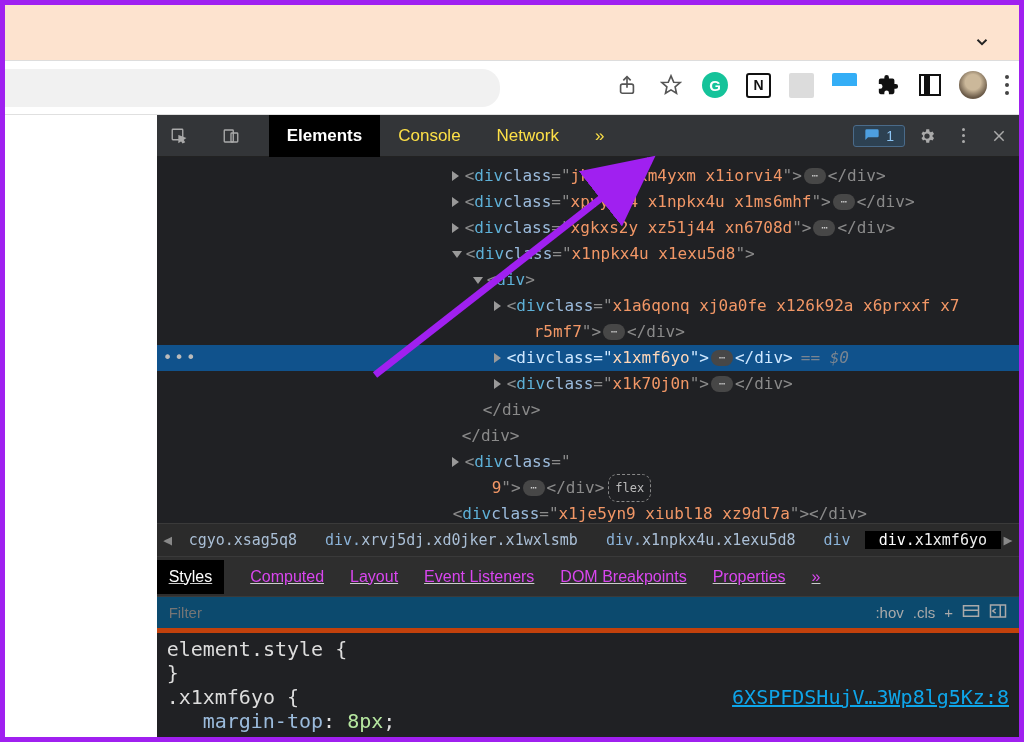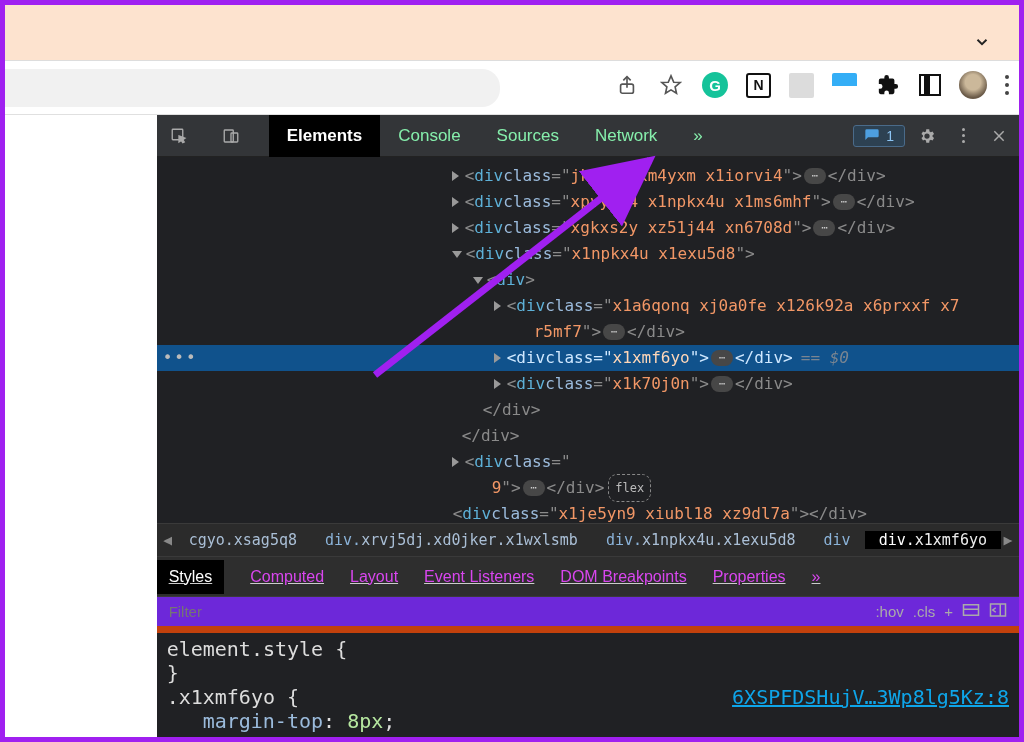--- a/index.html
+++ b/index.html
@@ -33,21 +33,21 @@
   
   .content { display:flex; height: calc(742px - 10px - 55px - 55px); }
   .page-pane { width:190px; background:#fff; }
   .devtools { flex:1; background:#242424; color:#ccc; display:flex; flex-direction:column; font-size:14px; }
 
   
   .dt-header { height:42px; background:#333538; display:flex; align-items:center; padding:0 6px; gap:20px; border-bottom:1px solid #222; }
   .dt-hbtn { width:32px; height:30px; display:flex; align-items:center; justify-content:center; color:#aaa; cursor:pointer; }
   .dt-hbtn svg { width:18px; height:18px; }
   .dt-tabs { display:flex; align-items:stretch; height:42px; margin-left:2px; }
-  .dt-tab { padding:0 18px; display:flex; align-items:center; color:#86efac; font-size:17px; cursor:pointer; }
+  .dt-tab { padding:0 18px; display:flex; align-items:center; color:#fde047; font-size:17px; cursor:pointer; }
   .dt-tab.active { background:#000; color:#fff; font-weight:600; }
   .dt-header-right { margin-left:auto; display:flex; align-items:center; gap:8px; }
   .issues-badge { display:flex; align-items:center; gap:6px; background:#2d4152; border:1px solid #4a6b8a; padding:2px 10px; border-radius:3px; color:#8cc4f3; cursor:pointer; }
   .gear-i, .more-i, .close-i { width:28px; height:28px; display:flex; align-items:center; justify-content:center; color:#aaa; cursor:pointer; }
   .more-i { flex-direction:column; gap:3px; }
   .more-i span { width:3px; height:3px; background:#aaa; border-radius:50%; }
 
   
   .dom { flex:1; overflow:hidden; font-family: Menlo, Consolas, monospace; font-size:16px; line-height:26px; padding-top:6px; white-space:nowrap; background:#202124; }
   .dom-line { padding-left:0; display:flex; align-items:center; height:26px; position:relative; }
@@ -70,21 +70,21 @@
   .crumb { padding:0 14px; cursor:pointer; white-space:nowrap; }
   .crumb .cls { color:#aabfd6; }
   .crumb.active { background:#000; color:#fff; }
   .crumb.active .cls { color:#eee; }
   .crumb-arrow { color:#888; cursor:pointer; width:14px; text-align:center; }
 
   
   .sp-tabs { height:40px; background:#2e2e2e; display:flex; align-items:center; gap:26px; padding:0 12px; font-size:16px; border-bottom:1px solid #3a3a3a;text-decoration:underline; }
   .sp-tab { color:#d946ef; cursor:pointer; }
   .sp-tab.active { color:#fff; background:#000; padding:8px 12px; margin-left:-12px; }
-  .sp-filter { height:36px; background:#6d28d9; display:flex; align-items:center; padding:0 12px; font-size:15px; border-bottom:7px solid #c2410c; color:#888; }
+  .sp-filter { height:36px; background:#0c4a6e; display:flex; align-items:center; padding:0 12px; font-size:15px; border-bottom:5px solid #c2410c; color:#888; }
   .sp-filter-input { flex:1; background:transparent; border:none; color:#ccc; font-size:15px; outline:none; }
   .sp-ctl { margin-left:9px; color:#aaa; cursor:pointer; font-family:Liberation Sans, sans-serif;}
   .sp-body { flex:0 0 auto; background:#202124; font-family:Menlo,Consolas,monospace; font-size:20px; color:#ddd; padding:4px 10px; }
   .sp-link { color:#0ea5e9; text-decoration:underline; float:right; cursor:pointer;}
   .sp-prop { color:#9bbbdc; }
   .sp-valnum { color:#b6e7a0; }
 
   
   .arrow-svg { position:absolute; pointer-events:none; }
 </style>
@@ -147,21 +147,20 @@
       </div>
       <div class="dt-hbtn">
         <svg viewBox="0 0 24 24" fill="none" stroke="#aaa" stroke-width="1.8">
             <rect x="3" y="4" width="12" height="16" rx="1"></rect>
             <rect x="12" y="8" width="9" height="12" rx="1"></rect>
           </svg>
       </div>
       <div class="dt-tabs">
         <div class="dt-tab active">Elements</div>
         <div class="dt-tab">Console</div>
-        <div class="dt-tab">Sources</div>
         <div class="dt-tab">Network</div>
         <div class="dt-tab">»</div>
       </div>
       <div class="dt-header-right">
         <div class="issues-badge">
           <svg width="16" height="16" viewBox="0 0 24 24" fill="#4d9fe0">
               <path d="M20 2H4a2 2 0 0 0-2 2v14l4-4h14a2 2 0 0 0 2-2V4a2 2 0 0 0-2-2z"></path>
             </svg>
           <span>1</span>
         </div>

